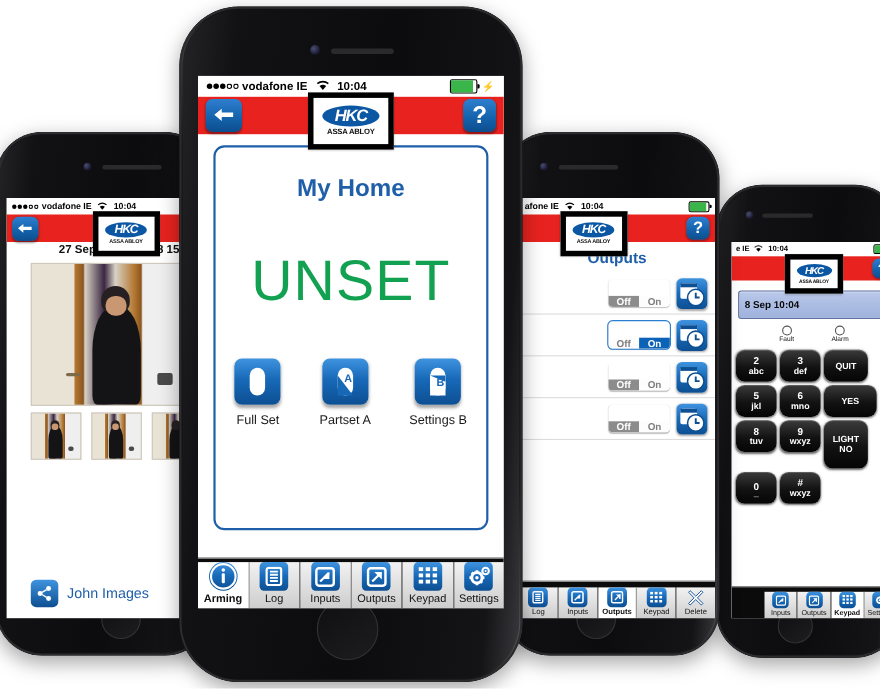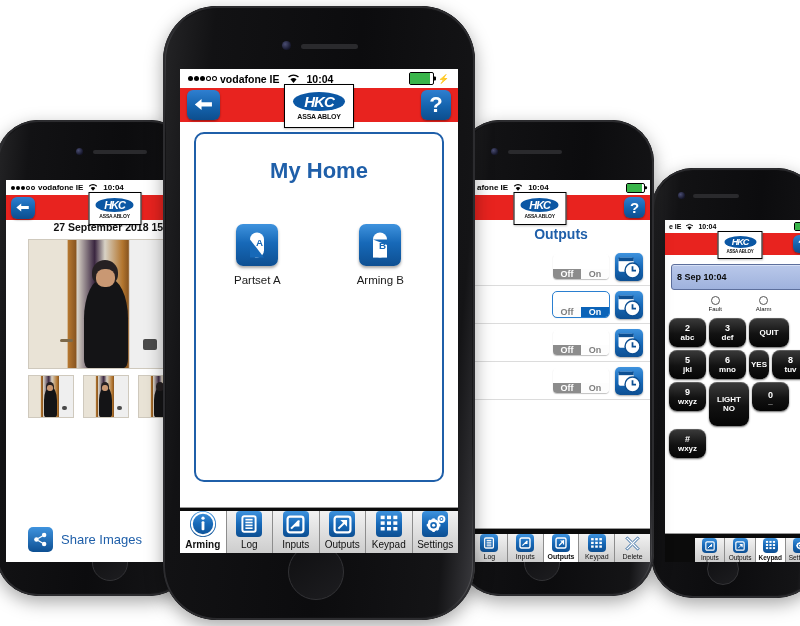--- a/index.html
+++ b/index.html
@@ -33,21 +33,21 @@
                  width:2px;height:45%;background:#000;border-radius:0 1px 1px 0;}
   .wifi{display:inline-block;position:relative;}
 
   
   .navbar{position:relative;background:#e8231f;display:flex;align-items:center;
           justify-content:space-between;}
   .navbtn{background:linear-gradient(180deg,#2f7fd0 0%,#1463ad 55%,#0d4e8e 100%);
           border-radius:6px;display:flex;align-items:center;justify-content:center;
           color:#fff;font-weight:bold;box-shadow:0 1px 2px rgba(0,0,0,.4);}
   .logo{position:absolute;left:50%;transform:translateX(-50%);background:#fff;
-        border:1px solid #000000;display:flex;flex-direction:column;align-items:center;
+        border:5px solid #000000;display:flex;flex-direction:column;align-items:center;
         justify-content:center;box-shadow:0 1px 2px rgba(0,0,0,.25);}
   .logo .mark{background:#0b57a4;color:#fff;font-style:italic;font-weight:bold;
               border-radius:50%/50%;display:flex;align-items:center;justify-content:center;
               letter-spacing:-1px;}
   .logo .aa{color:#111;font-weight:bold;letter-spacing:-.2px;}
 
   
   .panel{border:2px solid #1f5fa9;border-radius:10px;background:#fff;
          display:flex;flex-direction:column;align-items:center;}
   .home-title{color:#1f5fa9;}
@@ -184,21 +184,21 @@
           </div>
 
           <div class="key" style="width:37px;height:29px;">
             <span style="font-size:9px;">5</span>
             <span class="k2" style="font-size:8px;">jkl</span>
           </div>
           <div class="key" style="width:37px;height:29px;">
             <span style="font-size:9px;">6</span>
             <span class="k2" style="font-size:8px;">mno</span>
           </div>
-          <div class="key" style="width:20px;height:29px;">
+          <div class="key" style="width:48px;height:29px;">
             <span style="font-size:8px;">YES</span>
           </div>
 
           <div class="key" style="width:37px;height:29px;">
             <span style="font-size:9px;">8</span>
             <span class="k2" style="font-size:8px;">tuv</span>
           </div>
           <div class="key" style="width:37px;height:29px;">
             <span style="font-size:9px;">9</span>
             <span class="k2" style="font-size:8px;">wxyz</span>
@@ -521,21 +521,21 @@
                 <circle cx="10.4" cy="2.8" r="2.1"></circle>
                 <circle cx="3.2" cy="7" r="2.1"></circle>
                 <circle cx="10.4" cy="11.2" r="2.1"></circle>
               </g>
               <g stroke="#fff" stroke-width="1.2">
                 <path d="M4.8 6.1 L8.8 3.7"></path>
                 <path d="M4.8 7.9 L8.8 10.3"></path>
               </g>
             </svg>
         </span>
-        <span class="sharetxt" style="font-size:13px;">Share Images</span>
+        <span class="sharetxt" style="font-size:13px;">John Images</span>
       </div>
     </div>
   </div>
 
   <div class="phone" style="left:163px;top:6px;width:312px;height:614px;border-radius:54px;">
     <div class="bezel" style="border-radius:54px;"></div>
     <div class="body" style="border-radius:51px;"></div>
     <div class="camera" style="left:119px;top:35px;width:9px;height:9px;"></div>
     <div class="speaker" style="left:138px;top:38px;width:57px;height:5px;"></div>
     <div class="homebtn" style="left:125px;bottom:20px;width:54px;height:54px;"></div>
@@ -573,43 +573,52 @@
         </div>
         <div class="logo" style="width:68px;height:42px;top:-4px;">
           <div class="mark" style="width:52px;height:19px;font-size:15px;">HKC</div>
           <div class="aa" style="font-size:7px;margin-top:2px;">ASSA ABLOY</div>
         </div>
         <div class="navbtn" style="width:30px;height:30px;font-size:22px;line-height:22px;">?</div>
       </div>
 
       <div class="panel" style="margin:10px 14px;height:346px;">
         <div class="home-title" style="font-size:22px;margin-top:24px;font-weight:bold;">My Home</div>
+        <div class="unset" style="font-size:52px;margin-top:42px;">UNSET</div>
 
         <div class="setrow" style="margin-top:40px;padding:0 16px;">
+          <div class="setitem">
+            <span class="lockico" style="width:42px;height:42px;">
+              <svg width="42" height="42" viewBox="0 0 30 30">
+                  <rect x="10" y="6" width="10" height="18" rx="5" fill="#fff"></rect>
+                </svg>
+            </span>
+            <span class="lbl" style="font-size:11.5px;margin-top:8px;">Full Set</span>
+          </div>
           <div class="setitem">
             <span class="lockico" style="width:42px;height:42px;">
               <svg width="42" height="42" viewBox="0 0 30 30">
                 <rect x="10" y="6" width="10" height="18" rx="5" fill="#fff"></rect>
                 <path d="M10 24 L10 11 L20 24 Z" fill="#1769b8"></path>
                 <text x="14.2" y="15.5" font-size="7" font-weight="bold" fill="#1769b8" font-family="Liberation Sans, sans-serif">A</text>
               </svg>
             </span>
             <span class="lbl" style="font-size:11.5px;margin-top:8px;">Partset A</span>
           </div>
           <div class="setitem">
             <span class="lockico" style="width:42px;height:42px;">
               <svg width="42" height="42" viewBox="0 0 30 30">
                 <rect x="10" y="6" width="10" height="18" rx="5" fill="#fff"></rect>
                 <path d="M10 6 L10 15 L20 15 L20 6 Z" fill="#1769b8" opacity=".0"></path>
                 <path d="M10 11 L20 11 L20 24 L10 24 Z" fill="#fff"></path>
                 <path d="M10 11 L20 11 L20 15 Z" fill="#1769b8"></path>
                 <text x="14.2" y="17.5" font-size="7" font-weight="bold" fill="#1769b8" font-family="Liberation Sans, sans-serif">B</text>
               </svg>
             </span>
-            <span class="lbl" style="font-size:11.5px;margin-top:8px;">Arming B</span>
+            <span class="lbl" style="font-size:11.5px;margin-top:8px;">Settings B</span>
           </div>
         </div>
       </div>
 
       <div class="tabbar" style="position:absolute;left:0;bottom:0;width:100%;height:45px;">
         <div class="tab first active">
           <span class="ti" style="width:26px;height:26px;margin-bottom:2px;border-radius:50%;">
             <svg width="26" height="26" viewBox="0 0 24 24">
                 <circle cx="12" cy="12" r="10.3" fill="none" stroke="#fff" stroke-width="1.8"></circle>
                 <circle cx="12" cy="6.6" r="1.5" fill="#fff"></circle>

